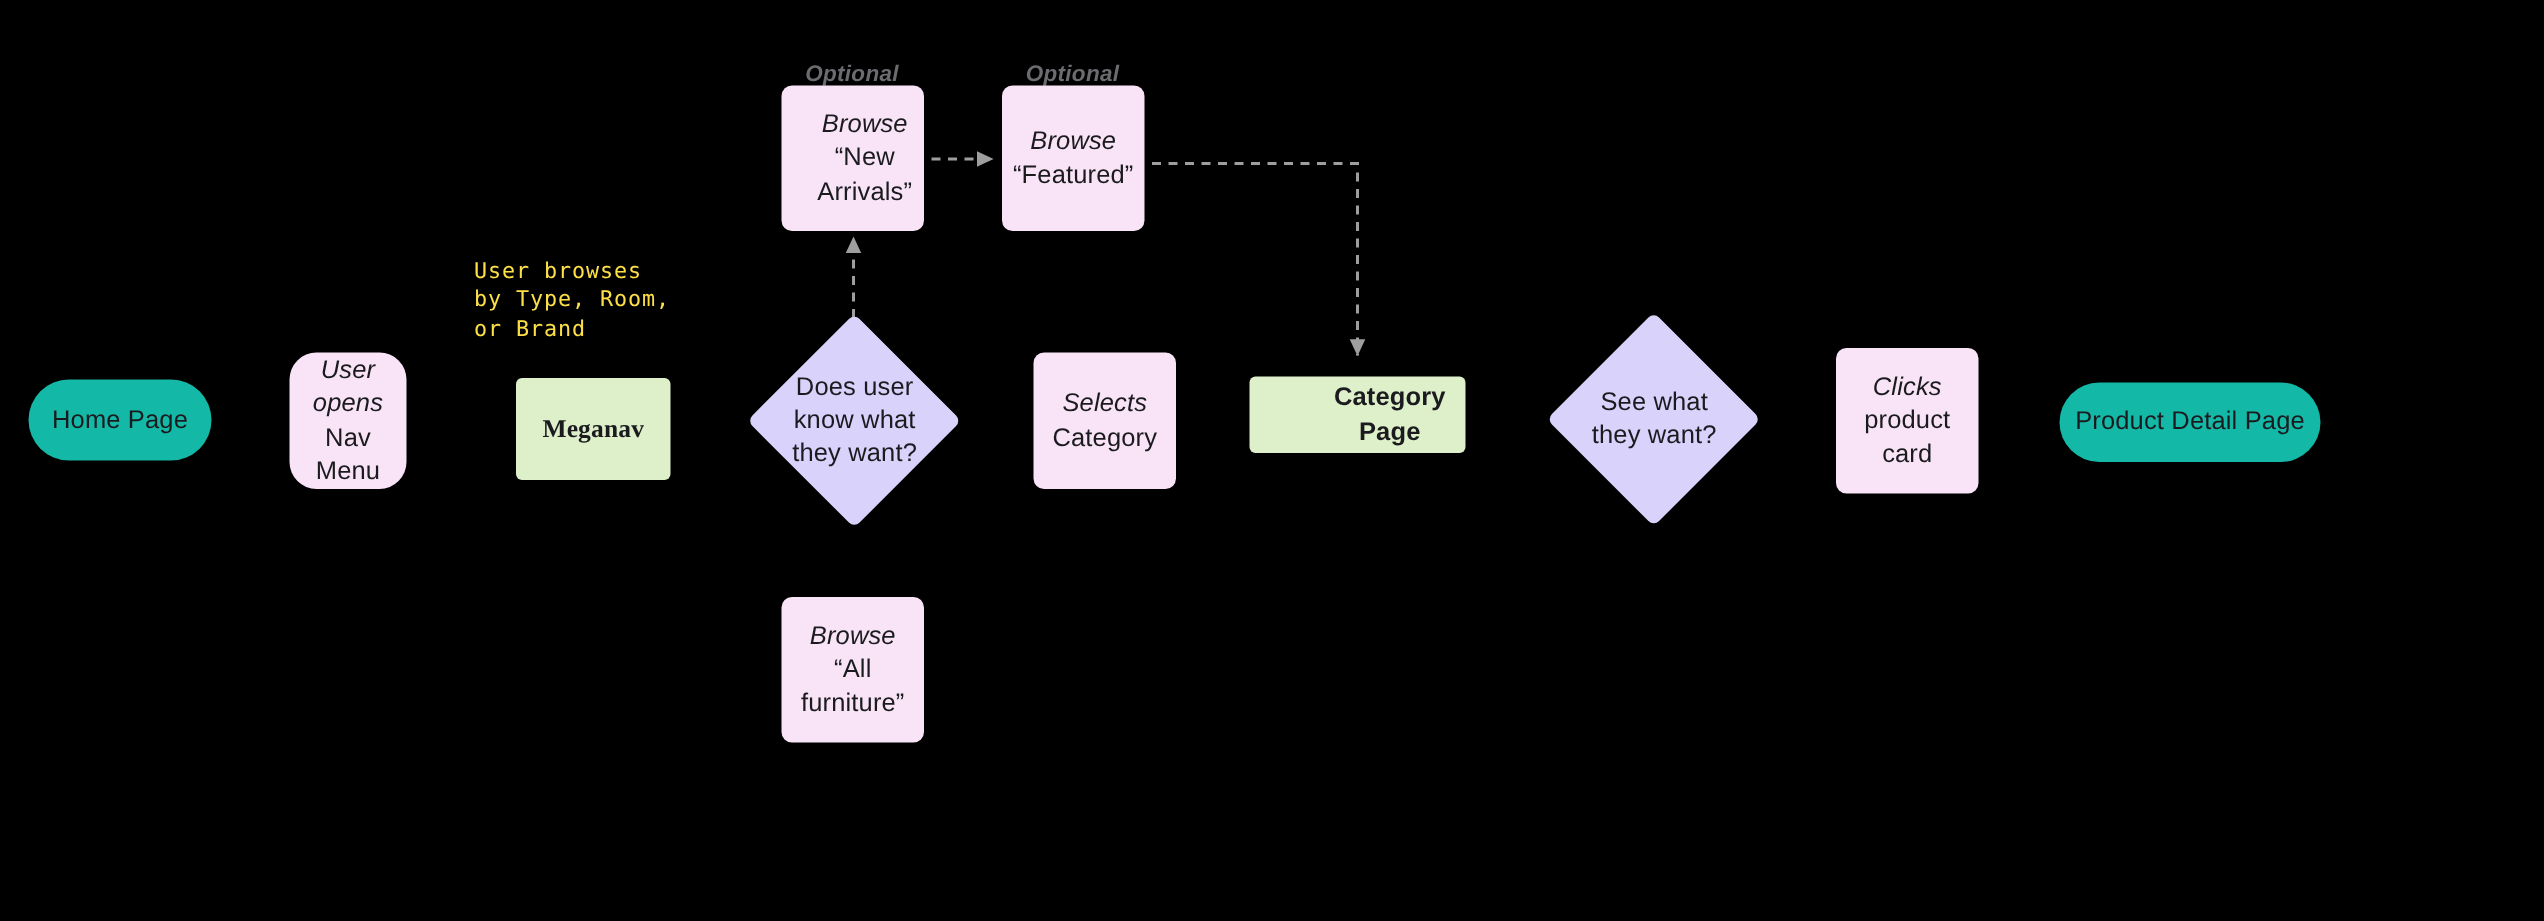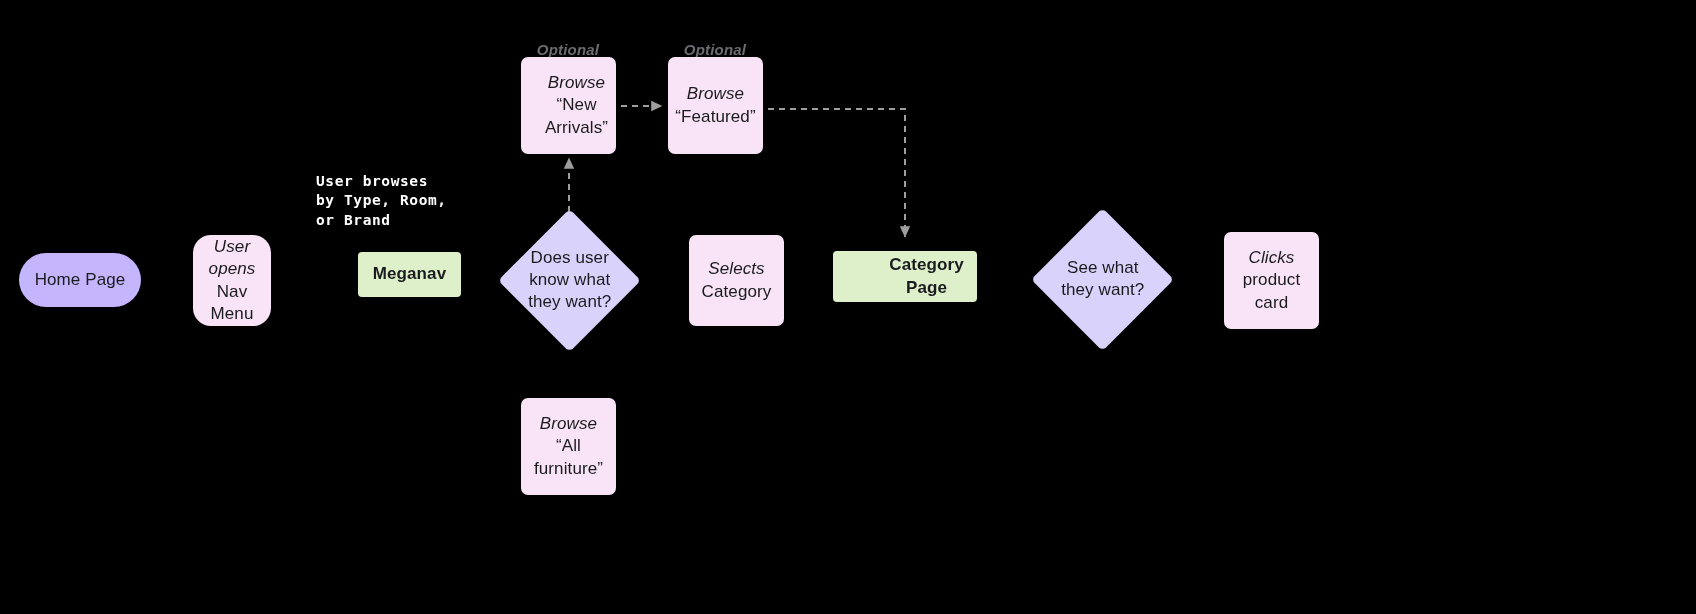--- a/index.html
+++ b/index.html
@@ -27,21 +27,21 @@
     color: #1b1b1f;
     line-height: 1.30;
     font-size: 17px;
     letter-spacing: .1px;
   }
   .node .txt { display: block; padding: 0 6px; }
   .node em { font-style: italic; }
 
   
   .pill {
-    background: #c4b5fd;
+    background: #14b8a6;
     border-radius: 999px;
   }
 
   
   .pbox {
     background: #f8e4f6;
     border-radius: 7px;
   }
 
   
@@ -71,22 +71,22 @@
     color: #6b6b70;
     text-align: center;
     letter-spacing: .2px;
   }
 
   
   .annotation {
     position: absolute;
     font-family: "DejaVu Sans Mono", monospace;
     font-size: 14.5px;
-    font-weight: 700;
-    color: #ffffff;
+    font-weight: 400;
+    color: #fde047;
     line-height: 1.34;
     letter-spacing: .6px;
     white-space: pre-line;
   }
 
   
   .connectors {
     position: absolute;
     inset: 0;
     pointer-events: none;
@@ -123,21 +123,21 @@
     <span class="txt">Home Page</span>
   </div>
 
   <div class="node pbox" style="left:193px; top:235px; width:78px; height:91px;border-radius:18px;">
     <span class="txt">
       <em>User opens</em>
       <span>Nav Menu</span>
     </span>
   </div>
 
-  <div class="node gbox" style="left:358px; top:252px; width:103px; height:45px;">
+  <div class="node gbox" style="left:344px; top:252px; width:103px; height:68px;font-family:Liberation Serif, serif;">
     <span class="txt">Meganav</span>
   </div>
 
   <div class="node pbox" style="left:521px; top:57px; width:95px; height:97px;padding-left:16px;">
     <span class="txt">
       <em>Browse</em>
       <span>“New Arrivals”</span>
     </span>
   </div>
 
@@ -174,14 +174,17 @@
     <span class="txt">See what they want?</span>
   </div>
 
   <div class="node pbox" style="left:1224px; top:232px; width:95px; height:97px;justify-content:center;">
     <span class="txt">
       <em>Clicks</em>
       <span>product card</span>
     </span>
   </div>
 
+  <div class="node pill" style="left:1373px; top:255px; width:174px; height:53px;">
+    <span class="txt">Product Detail Page</span>
+  </div>
 
 </div>
 
 </body></html>

